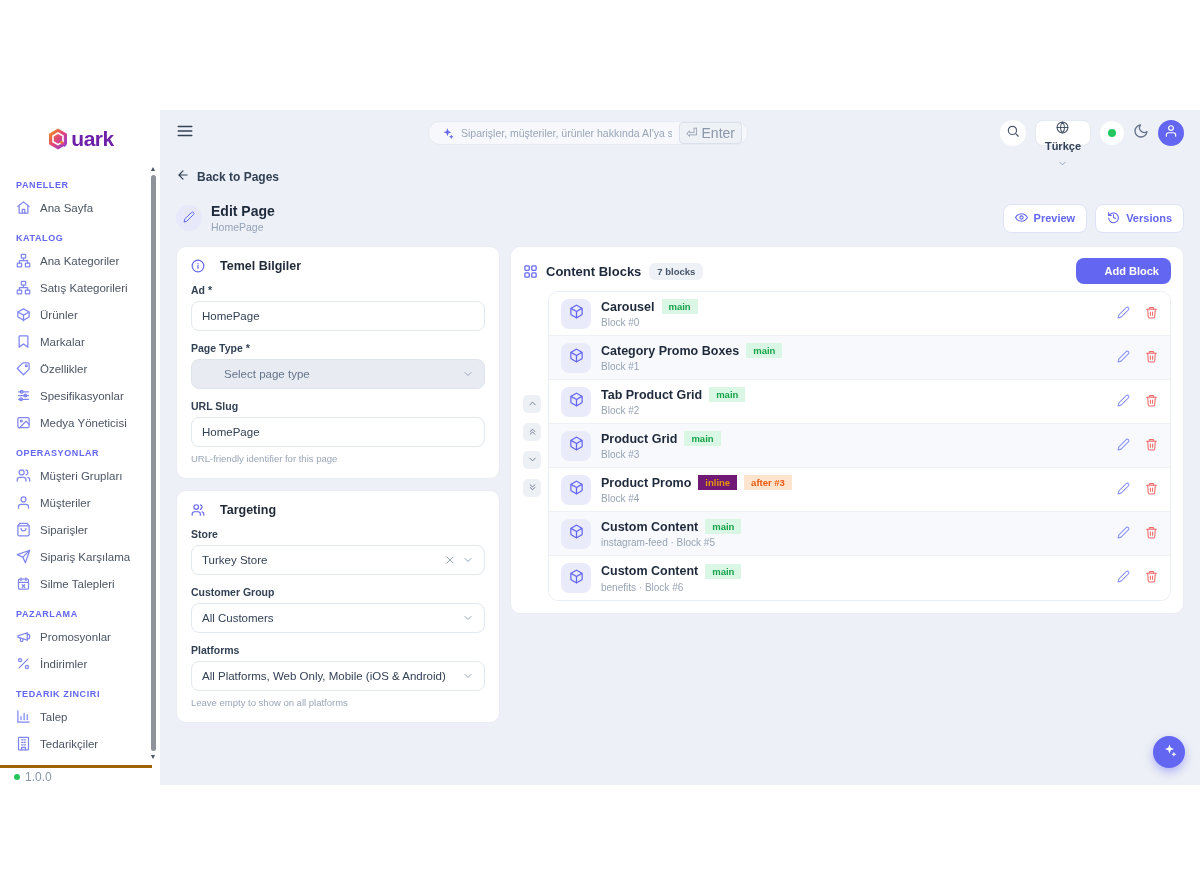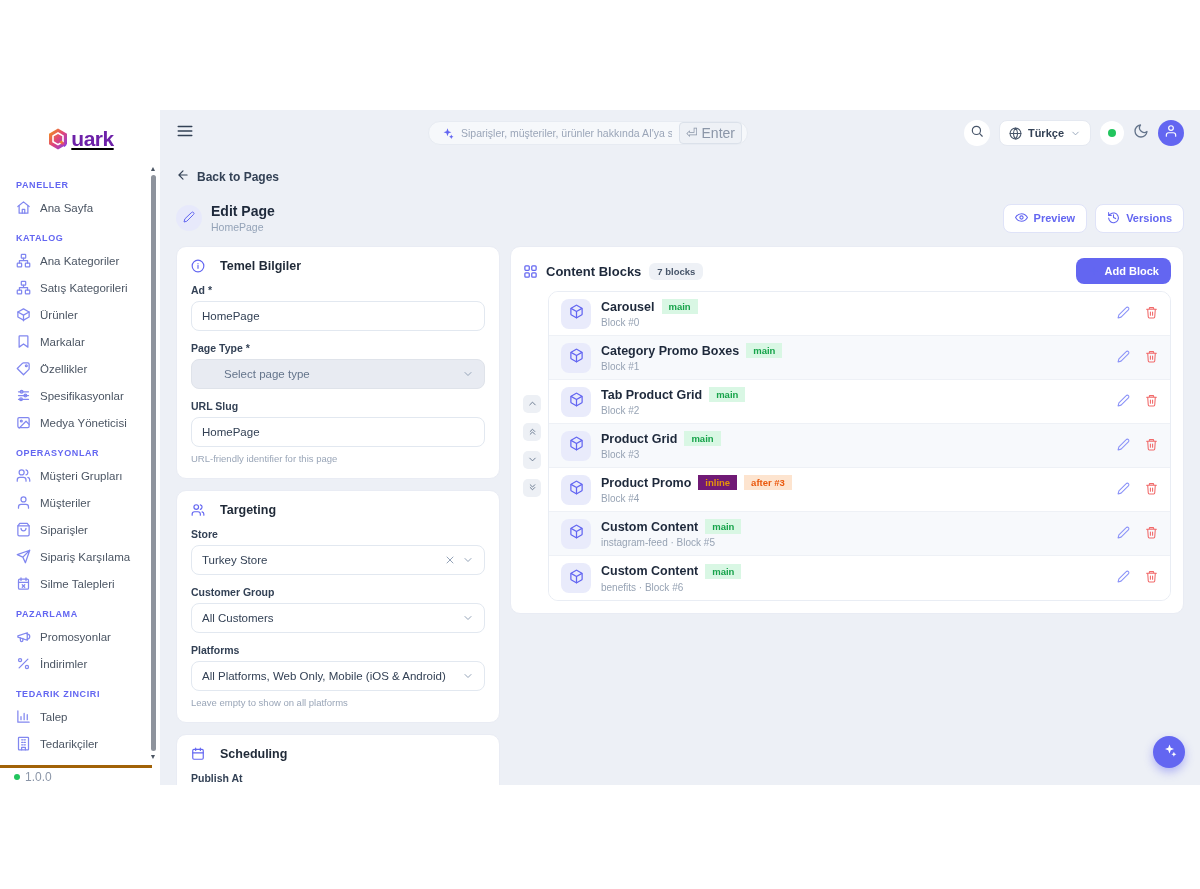--- a/index.html
+++ b/index.html
@@ -2,21 +2,21 @@
 <html><head>
 <meta charset="utf-8">
 <style>
   * { margin:0; padding:0; box-sizing:border-box; }
   html,body { width:1200px; height:889px; background:#ffffff; font-family:"Liberation Sans", sans-serif; position:relative; overflow:hidden; }
 
   .app { position:absolute; left:0; top:110px; width:1200px; height:675px; display:flex; overflow:hidden; }
 
   
   .sidebar { width:160px; flex-shrink:0; background:#fff; position:relative; overflow:hidden; }
-  .logo { height:50px; display:flex; align-items:center; justify-content:center; gap:1px; padding-top:8px;text-decoration:underline; }
+  .logo { height:50px; display:flex; align-items:center; justify-content:center; gap:1px; padding-top:8px; }
   .logo-text { font-size:21px; font-weight:800; color:#6d21a8; letter-spacing:-0.5px; }
   .nav { padding:8px 0 0 16px; }
   .nav-section { font-size:9px; font-weight:800; color:#6366f1; letter-spacing:0.6px; margin:12px 0 4px; }
   .nav-item { height:27px; display:flex; align-items:center; gap:9px; color:#4b5563; font-size:11.5px; cursor:pointer; }
   .nav-item .ic { color:#8187f0; display:flex; }
   .sb-footer { position:absolute; left:0; right:8px; bottom:0; height:20px; border-top:3px solid #a16207; display:flex; align-items:center; gap:5px; padding-left:14px; font-size:12px; color:#8b96a8; background:#fff; }
   .dot-green { width:6px; height:6px; border-radius:50%; background:#22c55e; }
   .sb-scroll { position:absolute; right:3px; top:55px; bottom:24px; width:8px; display:flex; flex-direction:column; align-items:center; }
   .sb-arrow { font-size:7px; color:#4b5563; line-height:8px; }
   .sb-thumb { flex:1; width:5px; background:#8e939c; border-radius:4px; margin:2px 0; }
@@ -24,21 +24,21 @@
   
   .main { flex:1; background:#edf0f6; padding:0 16px; overflow:hidden; position:relative; }
   .topbar { display:flex; align-items:center; height:30px; margin-top:8px; }
   .hamburger { color:#334155; display:flex; cursor:pointer; }
   .search-pill { margin-left:234px; width:320px; height:24px; background:#f6f8fb; border:1px solid #e7ebf2; border-radius:999px; display:flex; align-items:center; gap:7px; padding:0 5px 0 12px; cursor:text; }
   .search-pill .ic { color:#6366f1; display:flex; }
   .search-ph { font-size:10.5px; color:#9aa5b8; flex:1; white-space:nowrap; overflow:hidden; }
   .enter-badge { font-size:14px; color:#8b96a8; background:#eef1f6; border:1px solid #dbe1ea; border-radius:4px; padding:2px 6px; white-space:nowrap; }
   .tb-right { margin-left:auto; display:flex; align-items:center; gap:9px; }
   .circle-btn { width:26px; height:26px; border-radius:50%; background:#fff; display:flex; align-items:center; justify-content:center; color:#475569; cursor:pointer; }
-  .lang-pill { height:26px; background:#fff; border:1px solid #e5e9f1; border-radius:8px; display:flex; align-items:center; gap:6px; padding:0 9px; cursor:pointer; }
+  .lang-pill { height:26px; background:#fff; border:1px solid #e5e9f1; border-radius:8px; display:flex; align-items:center; gap:6px; padding:0 9px; cursor:pointer;flex-direction:column; }
   .lang-pill .ic { color:#475569; display:flex; }
   .lang-label { font-size:11px; color:#334155; font-weight:600; }
   .status-circle { width:24px; height:24px; border-radius:50%; background:#fff; display:flex; align-items:center; justify-content:center; }
   .status-circle .dot-green { width:8px; height:8px; }
   .moon-btn { color:#64748b; display:flex; cursor:pointer; }
   .avatar { width:26px; height:26px; border-radius:50%; background:#6366f1; display:flex; align-items:center; justify-content:center; color:#fff; cursor:pointer; }
 
   .back-row { margin-top:20px; display:flex; align-items:center; gap:7px; font-size:12px; font-weight:700; color:#334155; cursor:pointer; width:fit-content; }
 
   .page-head { margin-top:18px; display:flex; align-items:center; }
@@ -453,33 +453,20 @@
             <span class="sel-val">All Platforms, Web Only, Mobile (iOS &amp; Android)</span>
             <i class="ic">
                 <svg width="12" height="12" viewBox="0 0 24 24" fill="none" stroke="currentColor" stroke-width="2" stroke-linecap="round" stroke-linejoin="round">
                   <path d="M6 9l6 6 6-6"></path>
                 </svg>
               </i>
           </div>
           <div class="help">Leave empty to show on all platforms</div>
         </div>
 
-        <div class="card">
-          <div class="card-title">
-              <i class="ic">
-                <svg width="14" height="14" viewBox="0 0 24 24" fill="none" stroke="currentColor" stroke-width="2" stroke-linecap="round" stroke-linejoin="round">
-                  <rect x="3" y="4" width="18" height="17" rx="2"></rect>
-                  <path d="M16 2v4M8 2v4M3 10h18"></path>
-                </svg>
-              </i>
-              <span>Scheduling</span>
-            </div>
-          <div class="f-label">Publish At</div>
-
-        </div>
 
       </div>
 
       <div class="right-col">
         <div class="blocks-card">
           <div class="blocks-head">
             <i class="ic">
                 <svg width="15" height="15" viewBox="0 0 24 24" fill="none" stroke="currentColor" stroke-width="2" stroke-linecap="round" stroke-linejoin="round">
                   <rect x="3" y="3" width="7" height="7" rx="1.5"></rect>
                   <rect x="14" y="3" width="7" height="7" rx="1.5"></rect>

